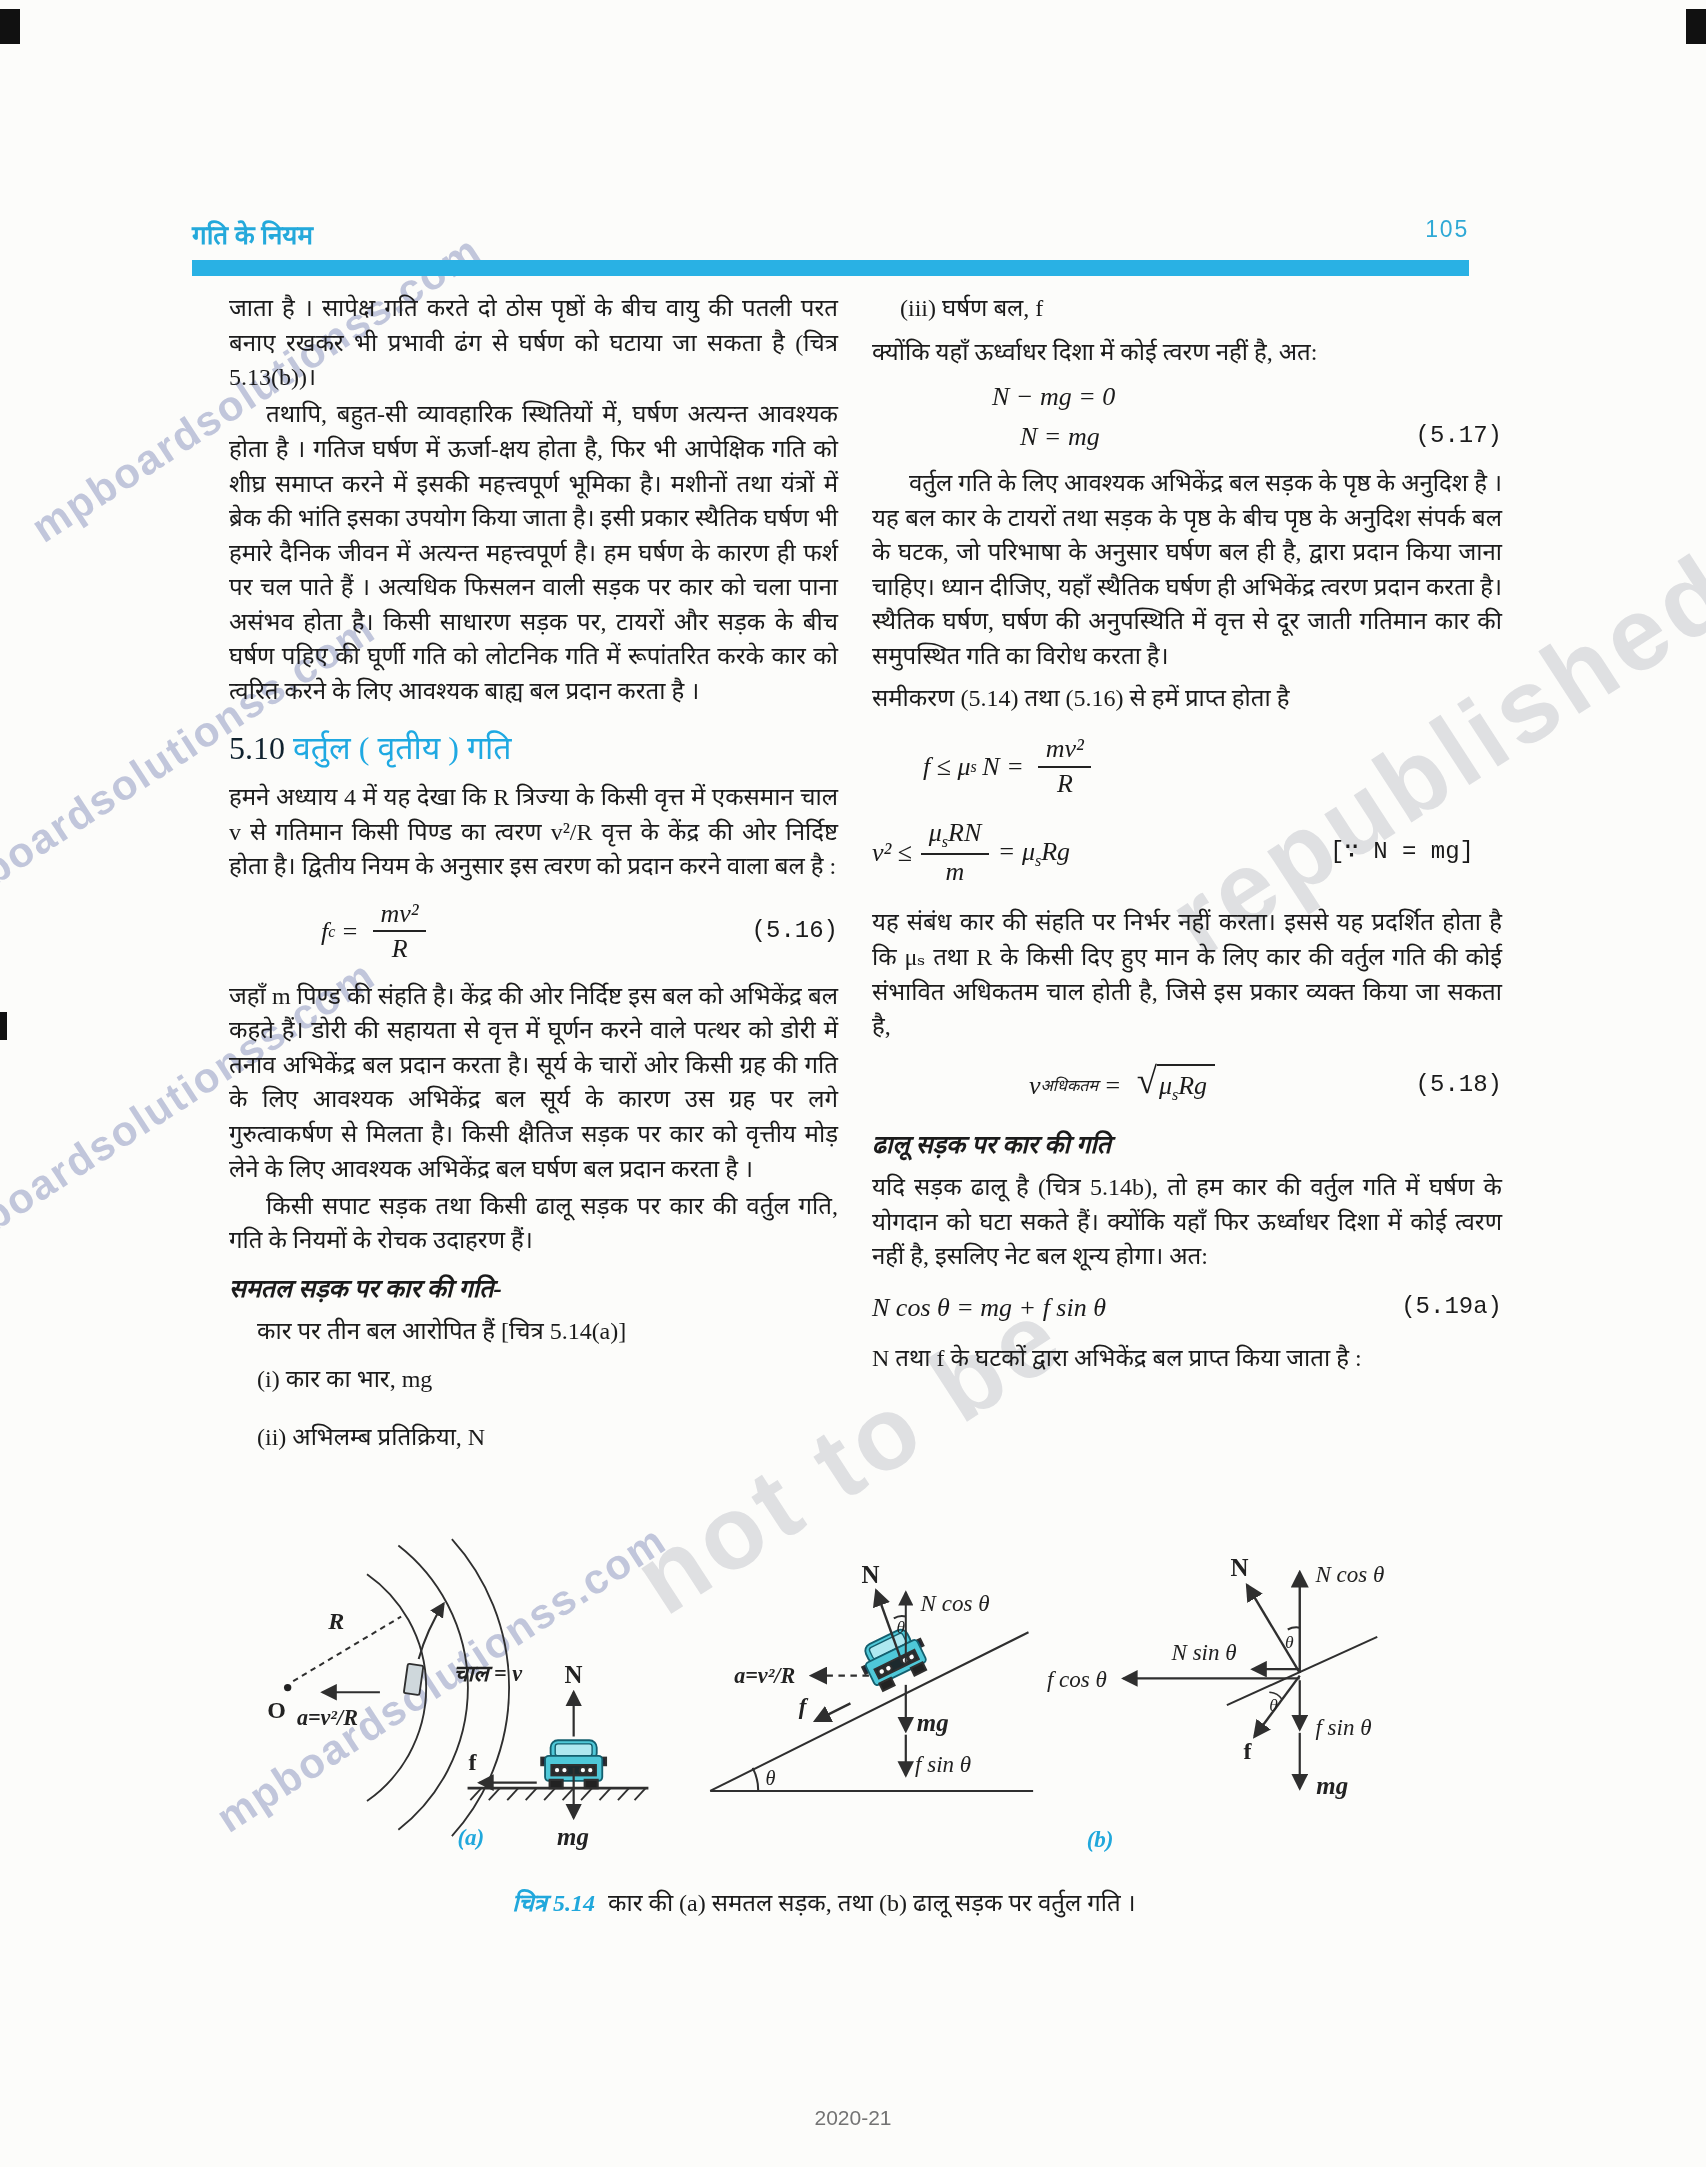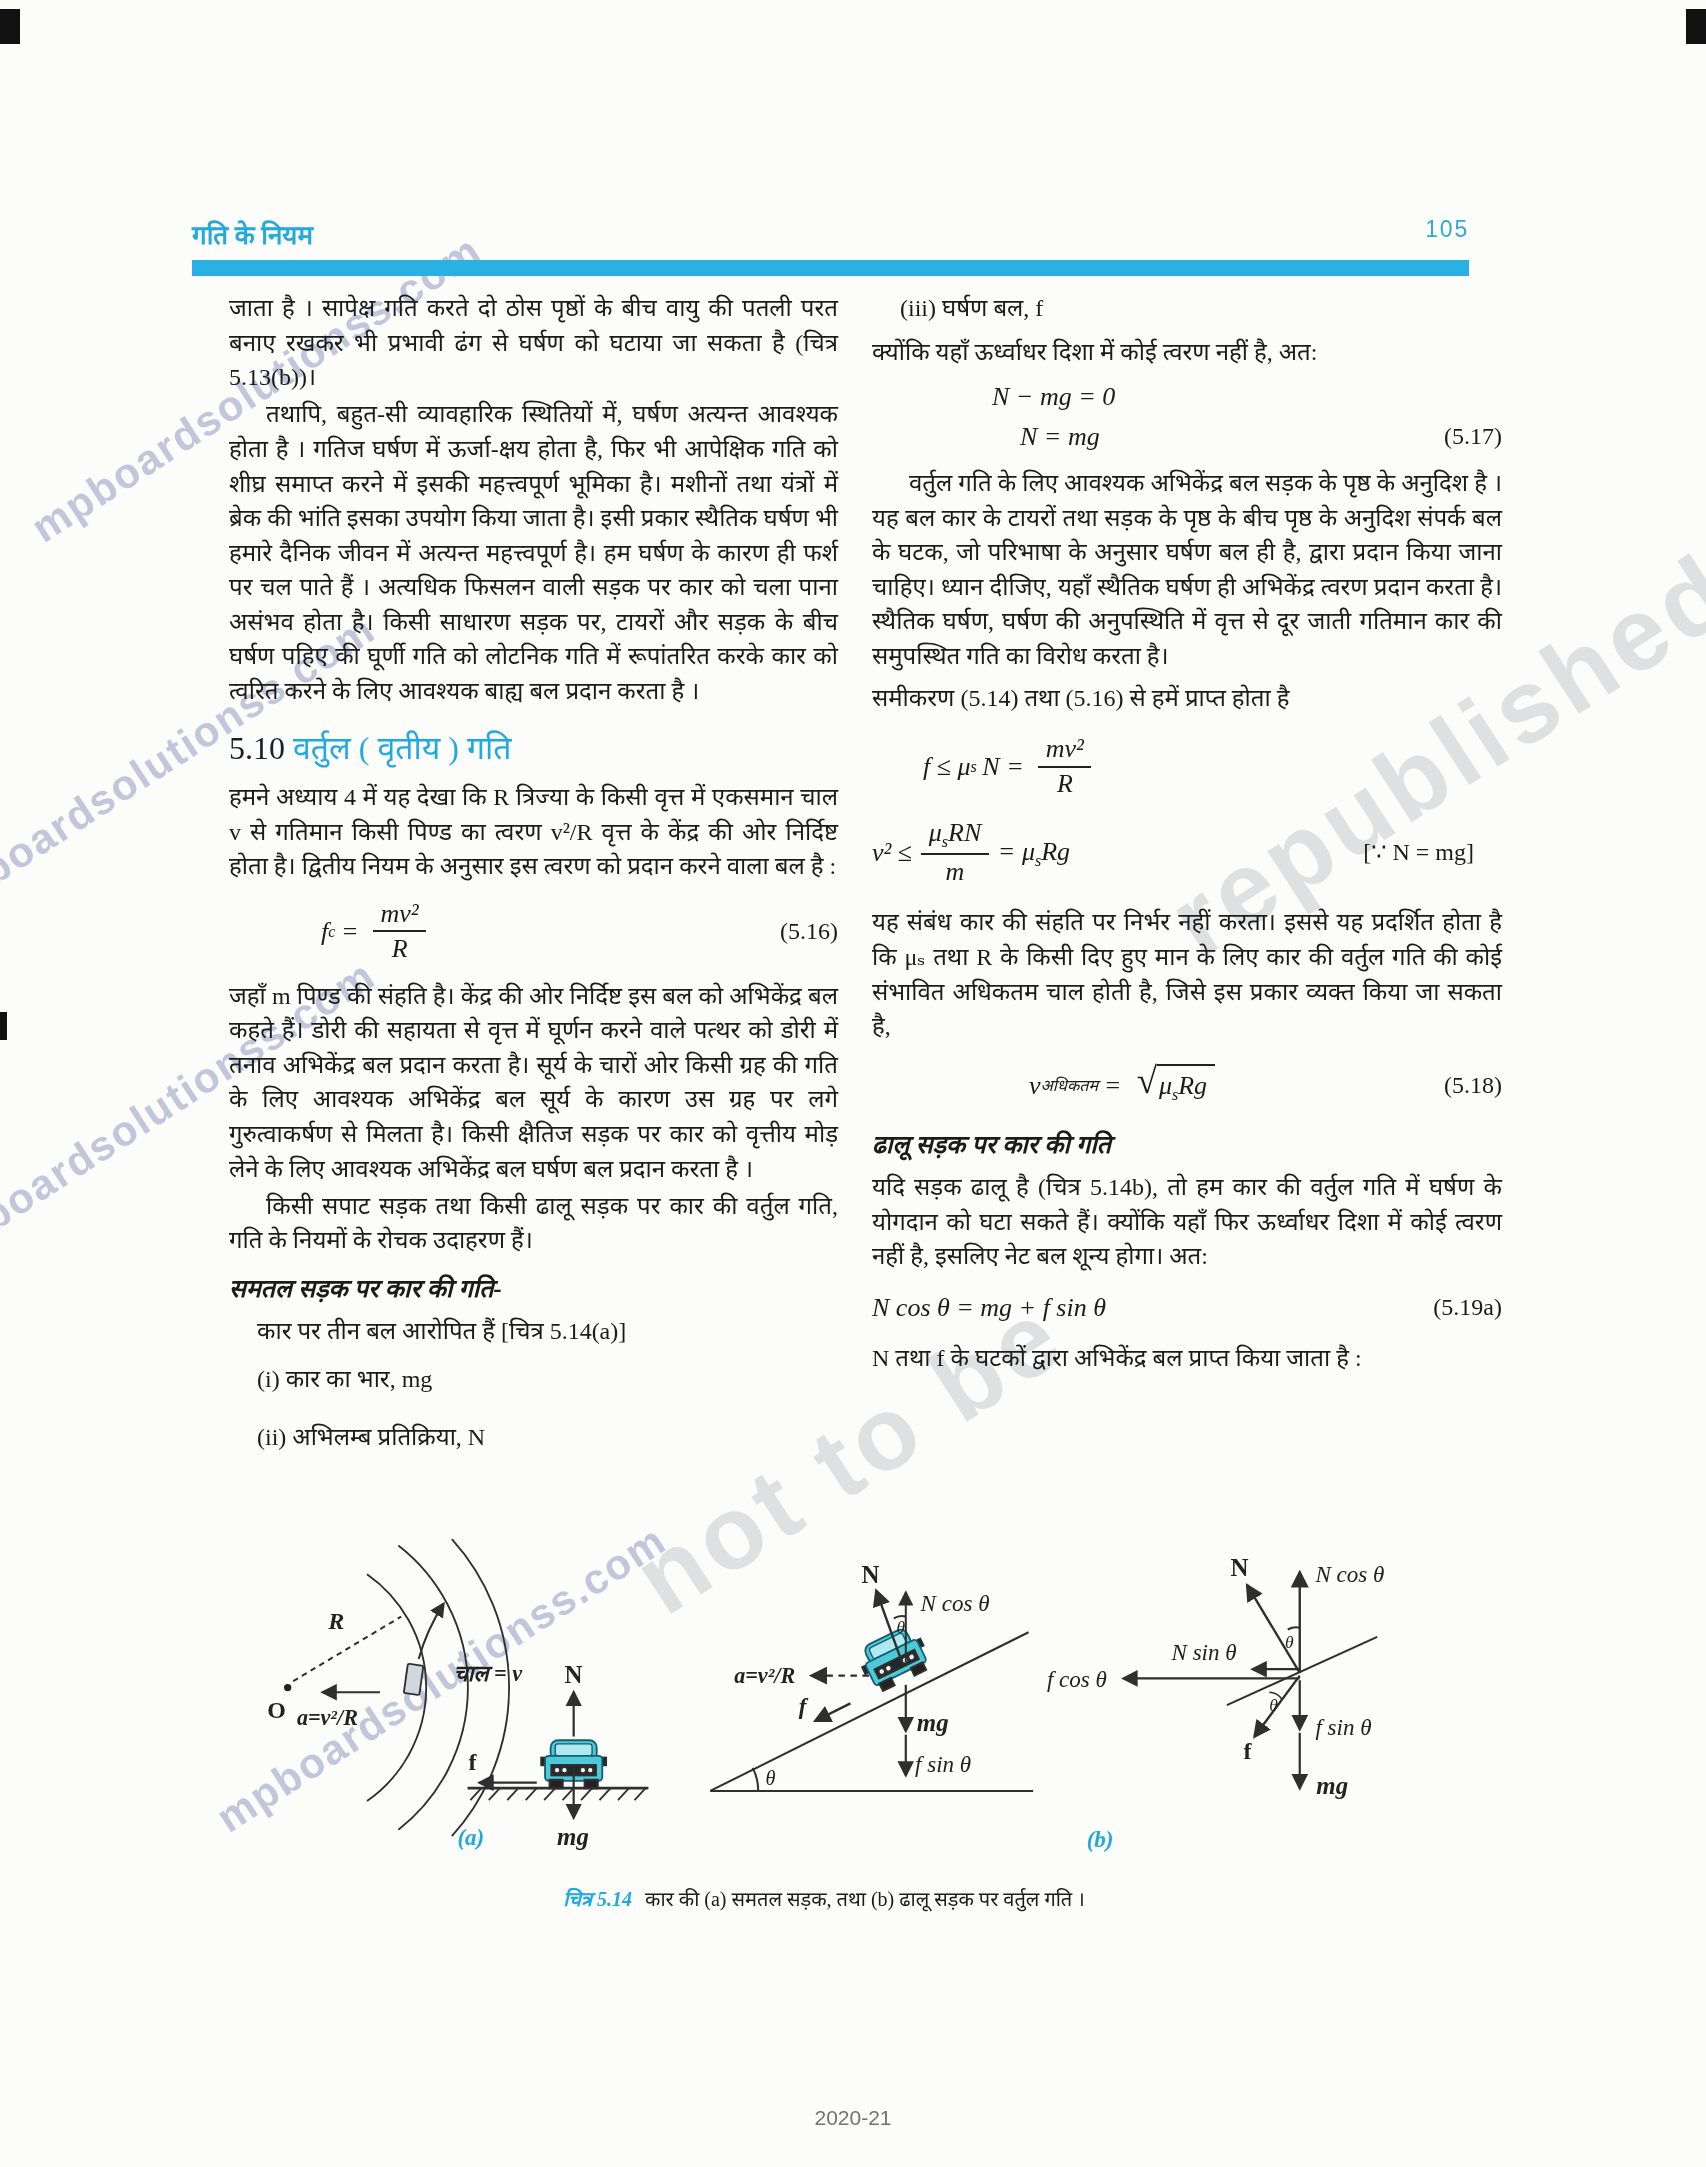--- a/index.html
+++ b/index.html
@@ -18,30 +18,30 @@
   .col-left{left:229px;width:609px;}
   .col-right{left:872px;width:630px;}
   .col p{margin:0 0 2.8px 0;}
   .indent{text-indent:37px;}
   .sec-head{margin:16.6px 0 9.2px 0;font-size:32px;font-weight:normal;}
   .sec-num{color:#10222e;}
   .sec-title{color:#1fa9e2;}
   .sub-head{font-weight:bold;font-size:25px;margin:13px 0 7.4px 0;font-style:italic;}
   .list-item{margin:13px 0 13px 28px;font-size:24px;}
   .eq{display:flex;align-items:center;font-style:italic;font-size:26px;margin:14.8px 0;}
-  .eq .tag{margin-left:auto;font-style:normal;font-size:24px;}
+  .eq .tag{margin-left:auto;font-style:normal;font-size:24px;font-family:Liberation Mono, monospace;}
   .frac{display:inline-flex;flex-direction:column;align-items:center;margin:0 9.2px;line-height:1.15;}
   .frac .num{padding:0 7.4px 1.8px 7.4px;border-bottom:2.3px solid #222;}
   .frac .den{padding-top:1.8px;}
   sub.s{font-size:0.62em;}
   .sqrt{display:inline-flex;align-items:flex-start;margin-left:9.2px;}
   .sqrt .rad{font-size:37px;line-height:1;font-style:normal;transform:translateY(-1.8px);}
   .sqrt .bar{border-top:2.3px solid #222;padding:1.8px 7.4px 0 1.8px;}
   .fig{position:absolute;left:212px;top:1537px;}
-  .caption{position:absolute;left:0;top:1885px;width:1648px;text-align:center;font-size:20px;}
+  .caption{position:absolute;left:0;top:1885px;width:1648px;text-align:center;font-size:24px;}
   .caption .cap-label{color:#21a8dc;font-weight:bold;font-style:italic;margin-right:13px;}
   .footer{position:absolute;left:0;top:2106px;width:1706px;text-align:center;
           font-family:"Liberation Sans",sans-serif;font-size:21px;color:#737373;}
   svg text{font-family:"Liberation Serif","DejaVu Serif",serif;fill:#222;}
   .t-bold{font-weight:bold;}
   .t-it{font-style:italic;}
   .t-cyan{fill:#21a8dc;font-style:italic;font-weight:bold;}
 </style>
 </head>
 <body>

